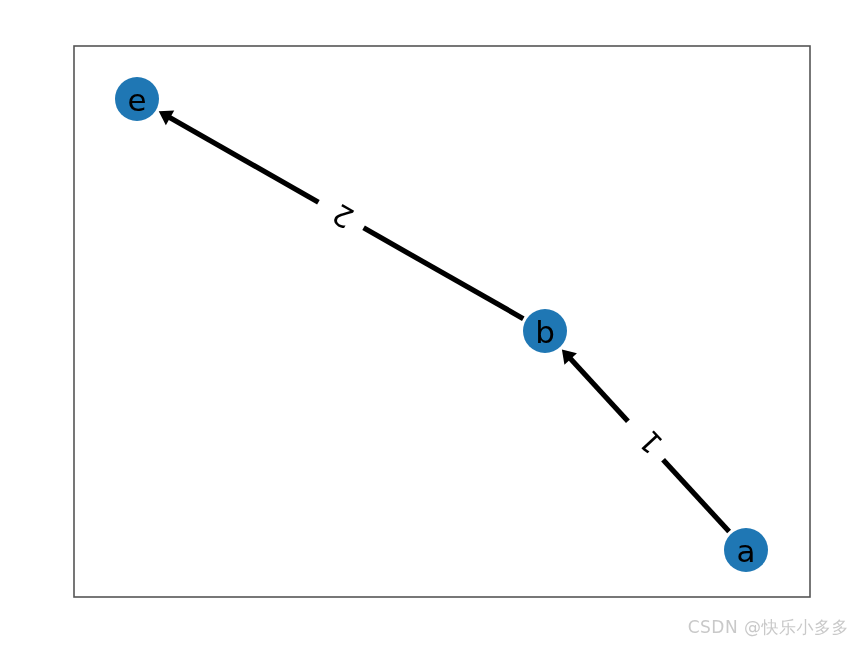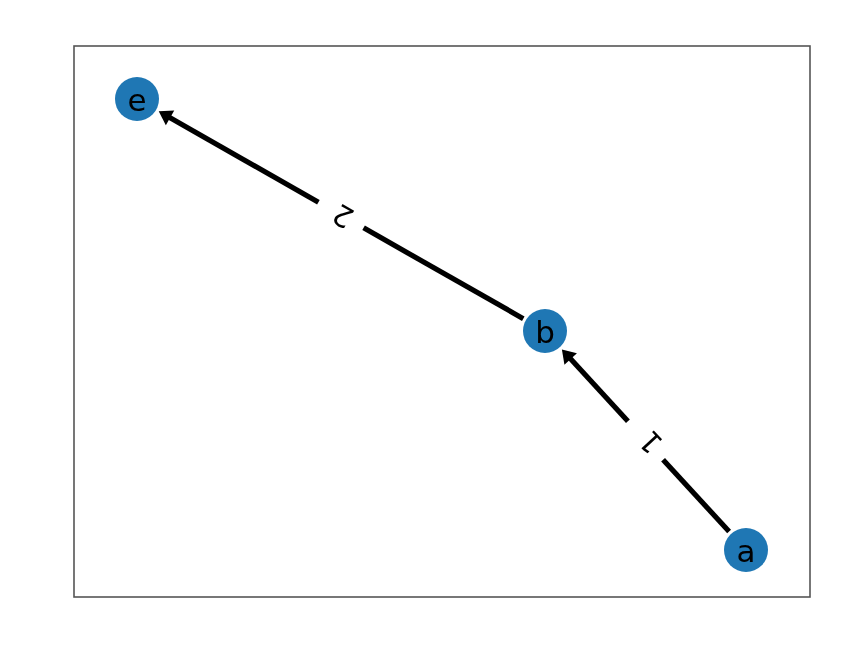--- a/index.html
+++ b/index.html
@@ -103,14 +103,15 @@
           <text x="746" y="551" class="node-label">a</text>
         </g>
       </g>
     <g id="edge-labels-layer">
         <text x="343" y="216" transform="rotate(209.6 343 216)" class="edge-label">2</text>
         <text x="651" y="442" transform="rotate(227.4 651 442)" class="edge-label">1</text>
       </g>
 
   </svg>
 
+  <div class="watermark">CSDN @快乐小多多</div>
 
 </div>
 
 </body></html>

